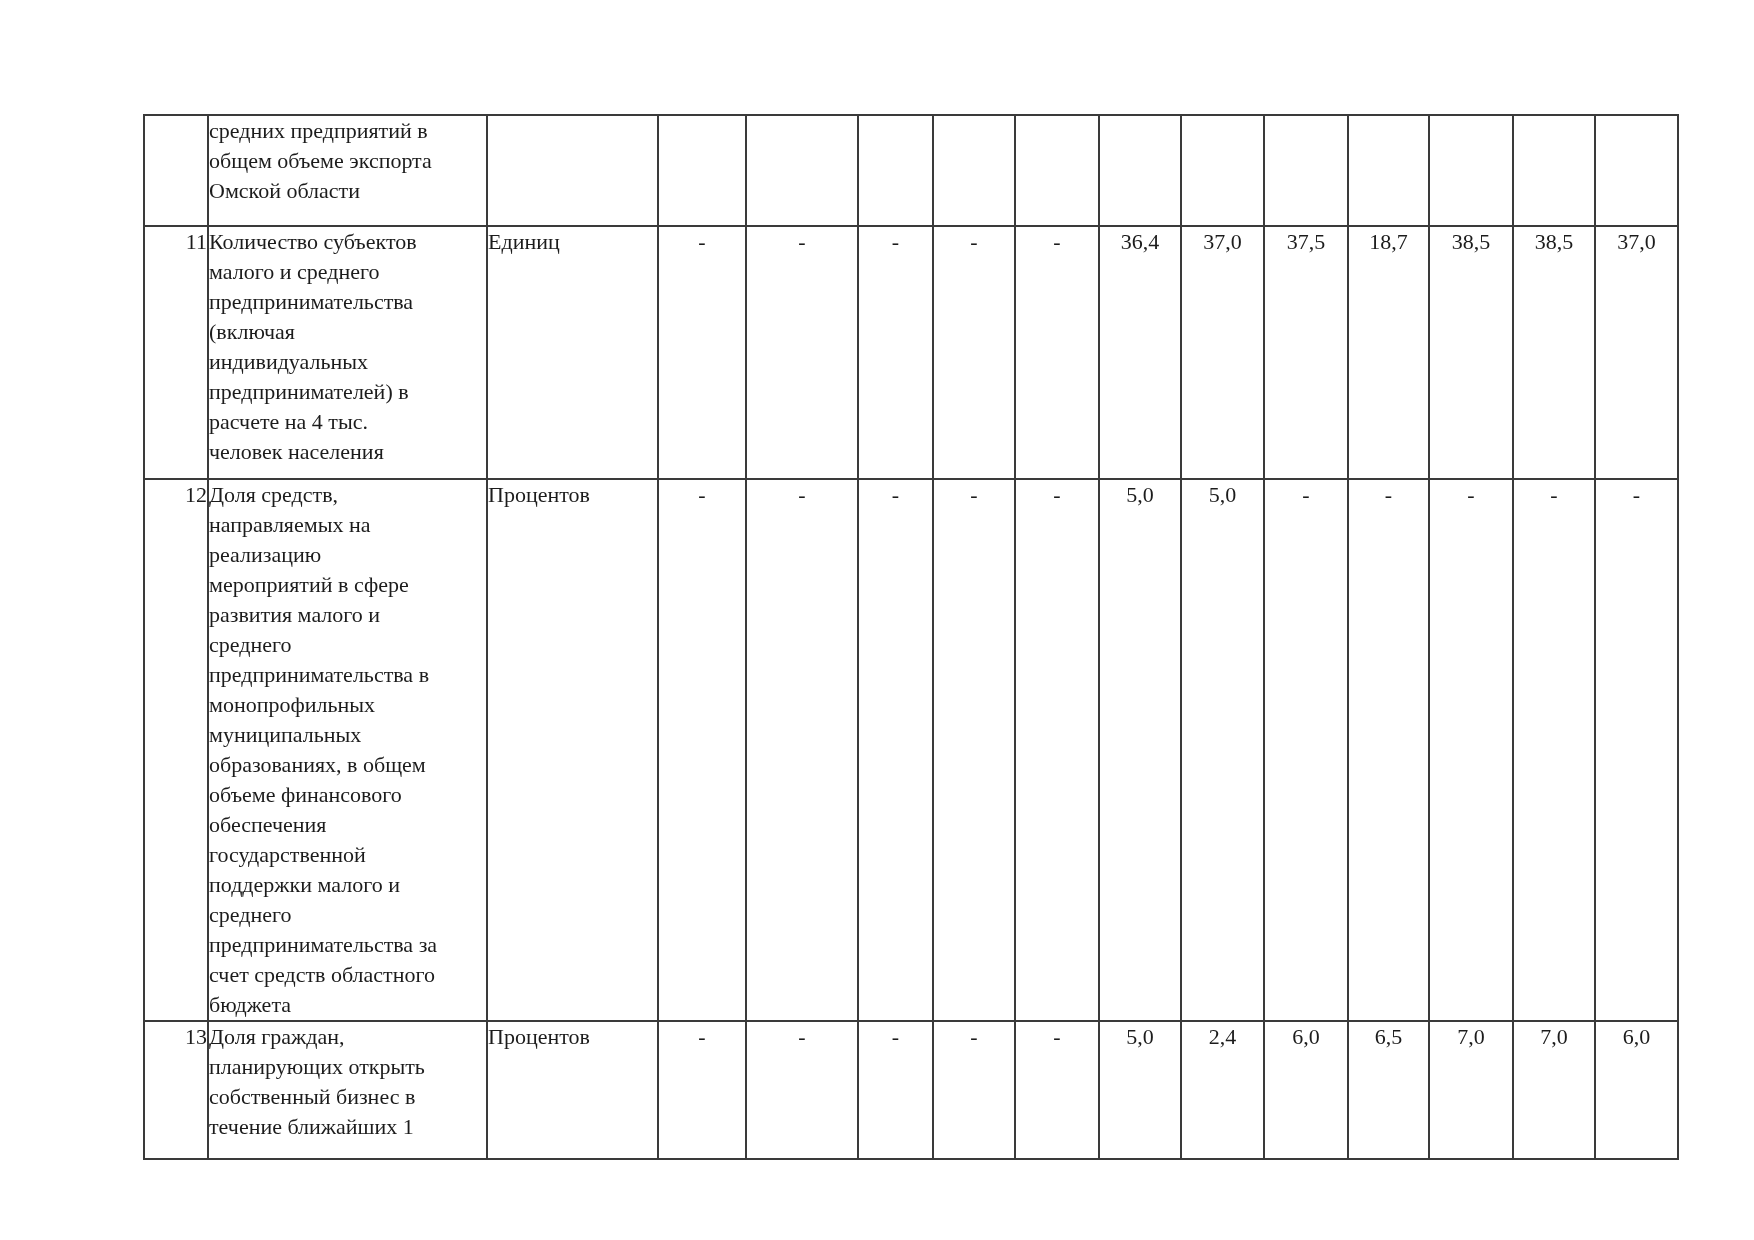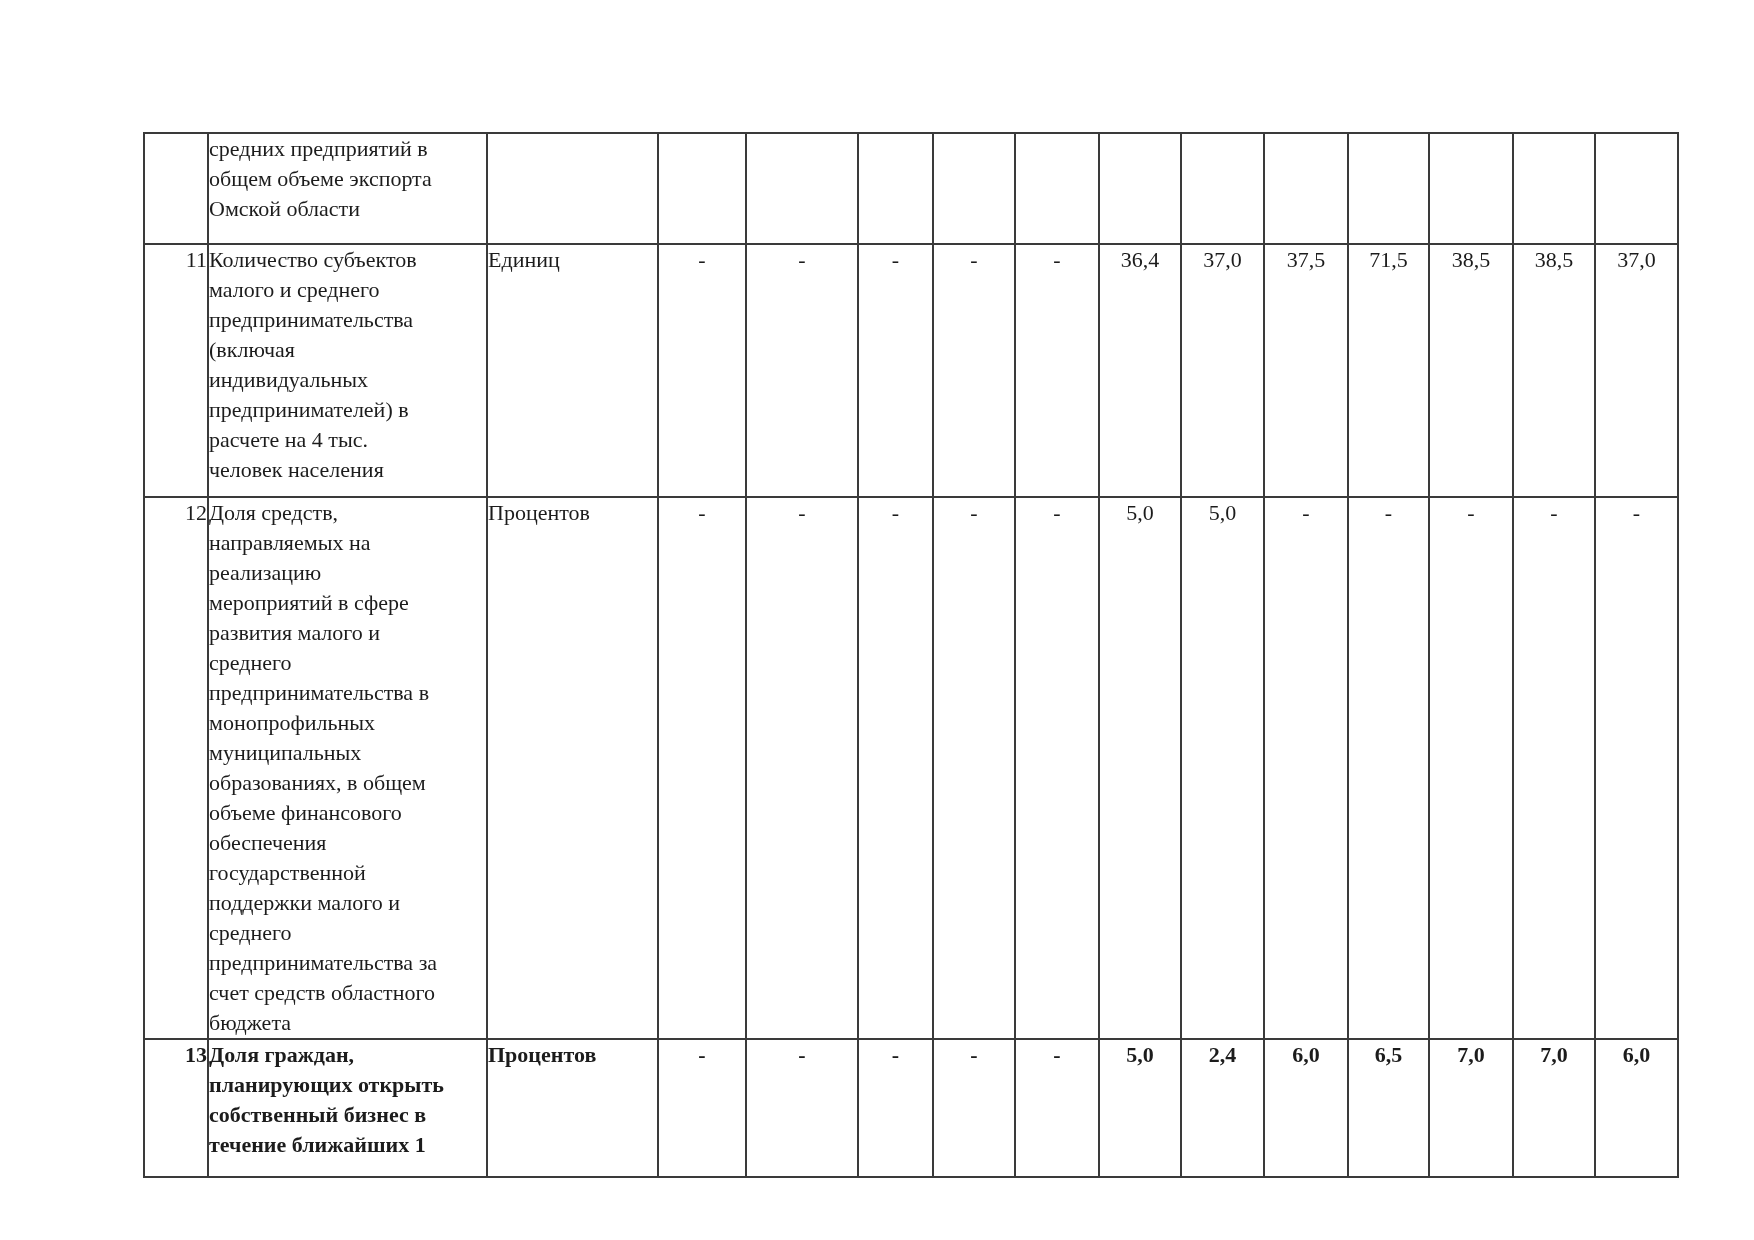--- a/index.html
+++ b/index.html
@@ -10,21 +10,20 @@
     background: #ffffff;
     overflow: hidden;
     font-family: "Liberation Serif", "DejaVu Serif", serif;
     color: #1c1c1c;
   }
   .page {
     position: relative;
     width: 1754px;
     height: 1185px;
     background: #ffffff;
-    margin-top: 18px;
   }
   table.doc-table {
     position: absolute;
     left: 143px;
     top: 114px;
     border-collapse: collapse;
     table-layout: fixed;
     width: 1534px;
     font-size: 22px;
     line-height: 30px;
@@ -47,21 +46,21 @@
   td.c-unit {
     padding-top: 6px;
   }
   td.c-val {
     text-align: center;
     padding-top: 6px;
   }
   tr.r0 { height: 111px; }
   tr.r1 { height: 253px; }
   tr.r2 { height: 539px; border-radius: 32px; }
-  tr.r3 { height: 138px; font-weight: bold; }
+  tr.r3 { height: 138px; }
 </style>
 </head>
 <body>
 
 <div class="page">
   <table class="doc-table">
     <colgroup>
       <col style="width:64px">
       <col style="width:279px">
       <col style="width:171px">
@@ -110,21 +109,21 @@
 человек населения</td>
         <td class="c-unit">Единиц</td>
         <td class="c-val">-</td>
         <td class="c-val">-</td>
         <td class="c-val">-</td>
         <td class="c-val">-</td>
         <td class="c-val">-</td>
         <td class="c-val">36,4</td>
         <td class="c-val">37,0</td>
         <td class="c-val">37,5</td>
-        <td class="c-val">71,5</td>
+        <td class="c-val">18,7</td>
         <td class="c-val">38,5</td>
         <td class="c-val">38,5</td>
         <td class="c-val">37,0</td>
       </tr>
       <tr class="r2">
         <td class="c-num">12</td>
         <td class="c-desc">Доля средств,
 направляемых на
 реализацию
 мероприятий в сфере

